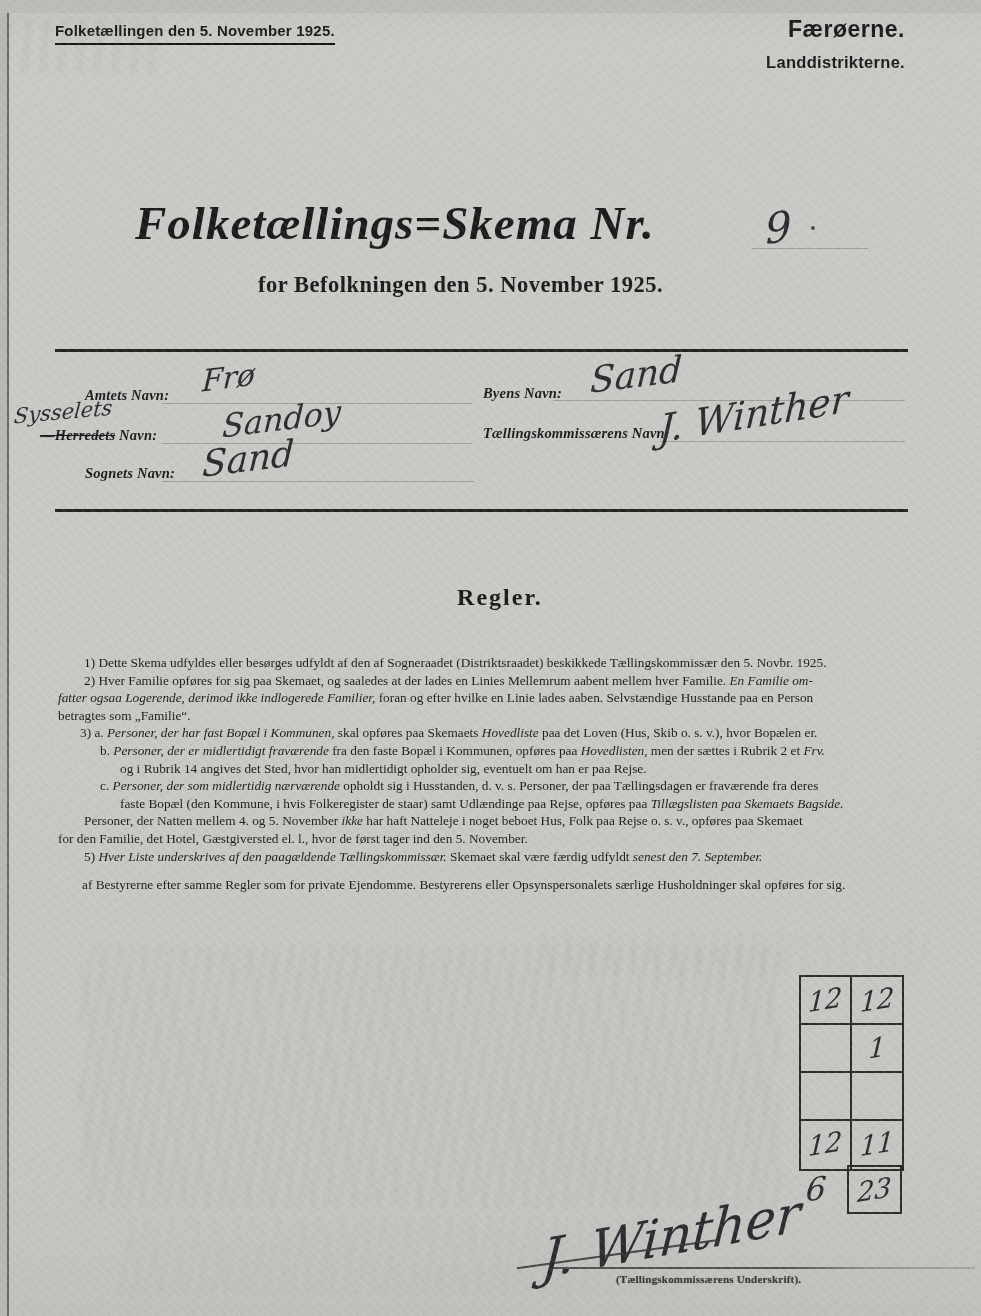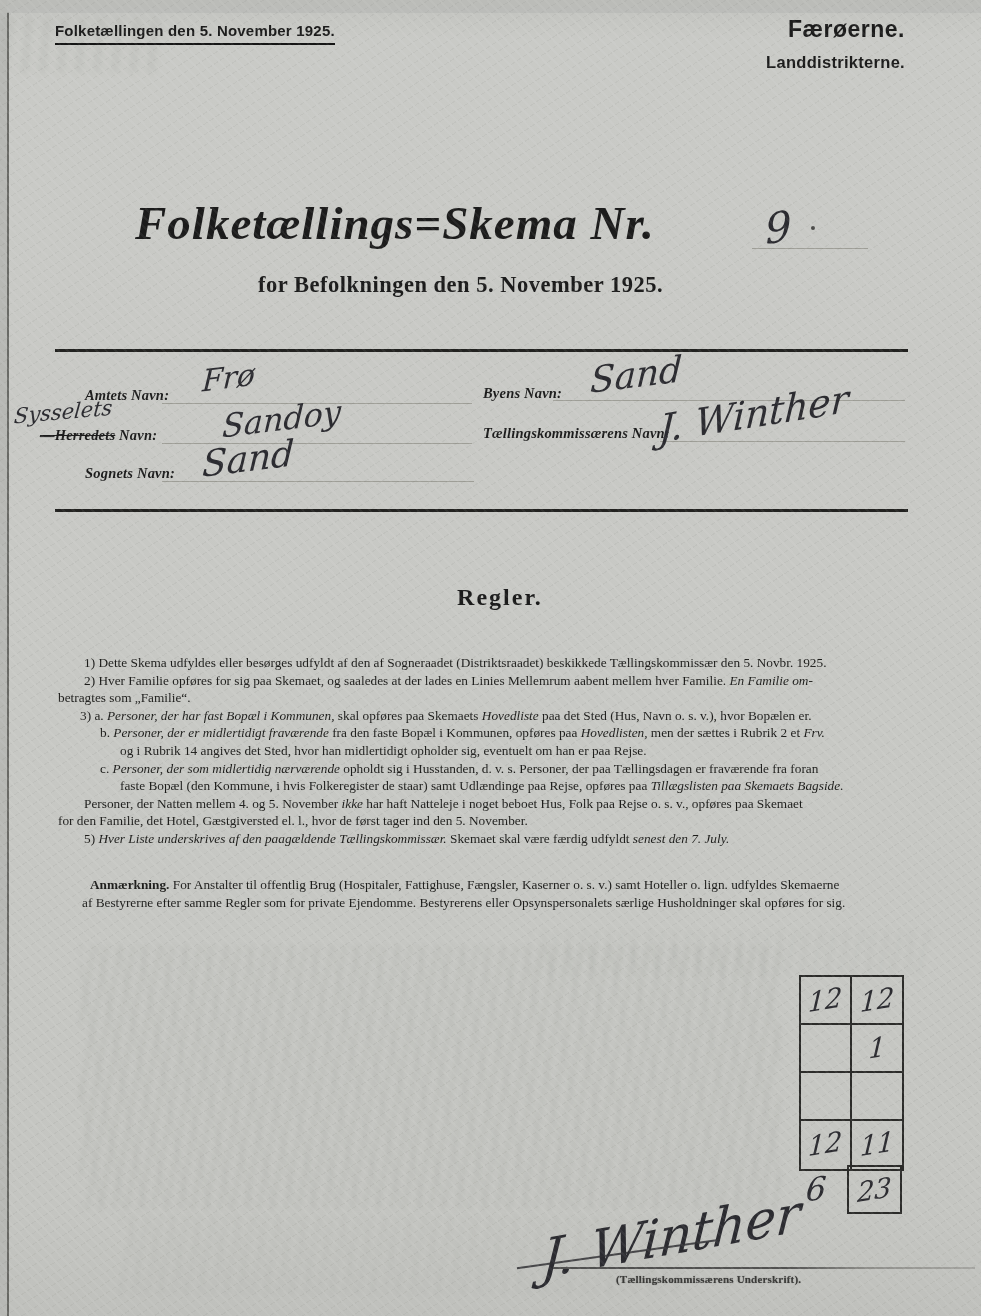--- a/index.html
+++ b/index.html
@@ -113,32 +113,32 @@
   <div class="abs flabel nowrap" style="left:483px;top:425px;">Tællingskommissærens Navn:</div>
   <div class="abs guide" style="left:660px;top:441px;width:245px;"></div>
   <div class="abs hand" style="left:658px;top:392px;font-size:38px;transform:rotate(-9deg) skewX(-12deg);">J. Winther</div>
 
   <div class="abs rule-line" style="left:55px;top:509px;width:853px;height:3px;"></div>
 
   <div class="abs regler-heading">Regler.</div>
   <div class="abs rules-block" style="left:58px;top:622px;width:884px;margin-top:32px;">
       <div class="rline" style="padding-left: 26px;"><span class="seg-n">1) Dette Skema udfyldes eller besørges udfyldt af den af Sogneraadet (Distriktsraadet) beskikkede Tællingskommissær den 5. Novbr. 1925.</span></div>
       <div class="rline" style="padding-left: 26px;"><span class="seg-n">2) Hver Familie opføres for sig paa Skemaet, og saaledes at der lades en Linies Mellemrum aabent mellem hver Familie. </span><span class="seg-i">En Familie om-</span></div>
+      <div class="rline" style="padding-left: 0px;"><span class="seg-i">fatter ogsaa Logerende, derimod ikke indlogerede Familier,</span><span class="seg-n"> foran og efter hvilke en Linie lades aaben. Selvstændige Husstande paa en Person</span></div>
       <div class="rline" style="padding-left: 0px;"><span class="seg-n">betragtes som „Familie“.</span></div>
-      <div class="rline" style="padding-left: 22px;"><span class="seg-n">3) a. </span><span class="seg-i">Personer, der har fast Bopæl i Kommunen,</span><span class="seg-n"> skal opføres paa Skemaets </span><span class="seg-i">Hovedliste</span><span class="seg-n"> paa det Sted (Hus, Navn o. s. v.), hvor Bopælen er.</span></div>
+      <div class="rline" style="padding-left: 22px;"><span class="seg-n">3) a. </span><span class="seg-i">Personer, der har fast Bopæl i Kommunen,</span><span class="seg-n"> skal opføres paa Skemaets </span><span class="seg-i">Hovedliste</span><span class="seg-n"> paa det Loven (Hus, Skib o. s. v.), hvor Bopælen er.</span></div>
       <div class="rline" style="padding-left: 42px;"><span class="seg-n">b. </span><span class="seg-i">Personer, der er midlertidigt fraværende</span><span class="seg-n"> fra den faste Bopæl i Kommunen, opføres paa </span><span class="seg-i">Hovedlisten,</span><span class="seg-n"> men der sættes i Rubrik 2 et </span><span class="seg-i">Frv.</span></div>
       <div class="rline" style="padding-left: 62px;"><span class="seg-n">og i Rubrik 14 angives det Sted, hvor han midlertidigt opholder sig, eventuelt om han er paa Rejse.</span></div>
-      <div class="rline" style="padding-left: 42px;"><span class="seg-n">c. </span><span class="seg-i">Personer, der som midlertidig nærværende</span><span class="seg-n"> opholdt sig i Husstanden, d. v. s. Personer, der paa Tællingsdagen er fraværende fra foran</span></div>
+      <div class="rline" style="padding-left: 42px;"><span class="seg-n">c. </span><span class="seg-i">Personer, der som midlertidig nærværende</span><span class="seg-n"> opholdt sig i Husstanden, d. v. s. Personer, der paa Tællingsdagen er fraværende fra deres</span></div>
       <div class="rline" style="padding-left: 62px;"><span class="seg-n">faste Bopæl (den Kommune, i hvis Folkeregister de staar) samt Udlændinge paa Rejse, opføres paa </span><span class="seg-i">Tillægslisten paa Skemaets Bagside.</span></div>
       <div class="rline" style="padding-left: 26px;"><span class="seg-n">Personer, der Natten mellem 4. og 5. November </span><span class="seg-i">ikke</span><span class="seg-n"> har haft Natteleje i noget beboet Hus, Folk paa Rejse o. s. v., opføres paa Skemaet</span></div>
       <div class="rline" style="padding-left: 0px;"><span class="seg-n">for den Familie, det Hotel, Gæstgiversted el. l., hvor de først tager ind den 5. November.</span></div>
-      <div class="rline" style="padding-left: 26px;"><span class="seg-n">5) </span><span class="seg-i">Hver Liste underskrives af den paagældende Tællingskommissær.</span><span class="seg-n"> Skemaet skal være færdig udfyldt </span><span class="seg-i">senest den 7. July.</span></div>
+      <div class="rline" style="padding-left: 26px;"><span class="seg-n">5) </span><span class="seg-i">Hver Liste underskrives af den paagældende Tællingskommissær.</span><span class="seg-n"> Skemaet skal være færdig udfyldt </span><span class="seg-i">senest den 7. September.</span></div>
     </div>
   <div class="abs rules-block" style="left:58px;top:876px;width:884px;">
-      <div class="rline" style="padding-left: 32px;"><span class="seg-b">Anmærkning.</span><span class="seg-n">  For Anstalter til offentlig Brug (Hospitaler, Fattighuse, Fængsler, Kaserner o. s. v.) samt Hoteller o. lign. udfyldes Skemaerne</span></div>
       <div class="rline" style="padding-left: 0px; margin-left: 24px;"><span class="seg-n">af Bestyrerne efter samme Regler som for private Ejendomme. Bestyrerens eller Opsynspersonalets særlige Husholdninger skal opføres for sig.</span></div>
     </div>
 
   <div class="abs tally-grid">
       <div class="tcell">
         <span class="hand tnum">12</span>
       </div>
       <div class="tcell">
         <span class="hand tnum">12</span>
       </div>

